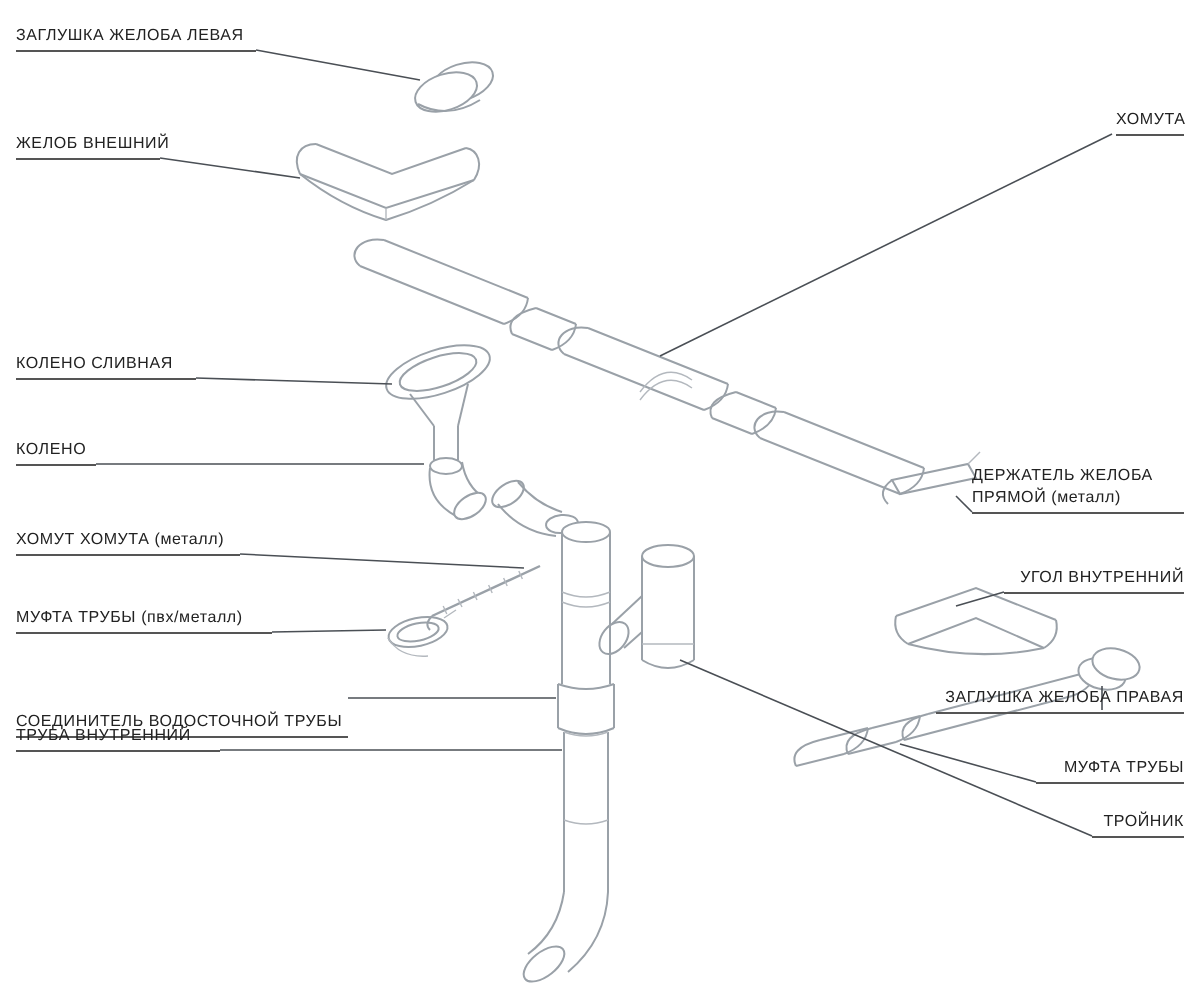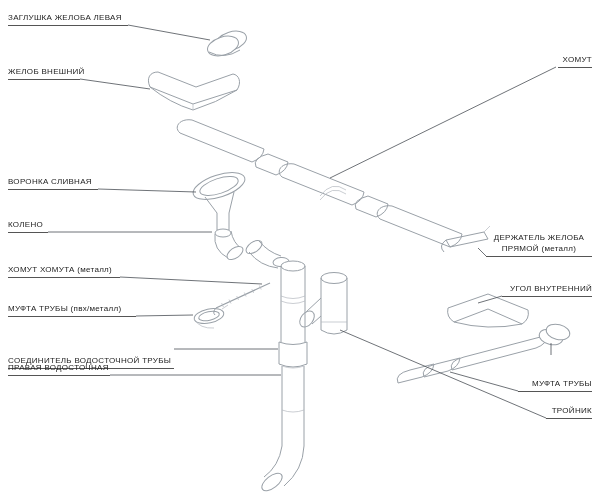--- a/index.html
+++ b/index.html
@@ -11,21 +11,21 @@
   #artwork{position:absolute;left:0;top:0;width:600px;height:504px;}
   .part path,.part ellipse,.part line{fill:none;stroke:#9aa1a8;stroke-width:1;}
   .part ellipse{fill:#ffffff;}
   .part .thin{stroke-width:.7;stroke:#b3b8be;}
   .leaders path{fill:none;stroke:#4a4f55;stroke-width:.8;}
   .label{
     position:absolute;font-size:8px;line-height:11px;font-weight:400;
     color:#222;letter-spacing:.3px;border-bottom:1px solid #555;
     padding-bottom:2px;white-space:nowrap;overflow:visible;
   }
-  .label.wrap{white-space:normal;text-align:center;}
+  .label.wrap{white-space:normal;text-align:left;}
   .label.right{text-align:right;}
 </style>
 </head>
 <body>
 
 <div id="stage">
 
   <svg id="artwork" viewBox="0 0 600 504">
 
     <g class="part">
@@ -195,36 +195,37 @@
       <path d="M551,355 L551,343"></path>
       <path d="M518,391 L450,372"></path>
       <path d="M546,418 L340,330"></path>
     </g>
   </svg>
 
   <div class="label" style="left:8px;top:12px;width:120px">ЗАГЛУШКА ЖЕЛОБА ЛЕВАЯ</div>
 
   <div class="label" style="left:8px;top:66px;width:72px">ЖЕЛОБ ВНЕШНИЙ</div>
 
-  <div class="label" style="left:8px;top:176px;width:90px">ВОРОНКА СЛИВНАЯ</div>
+  <div class="label" style="left:8px;top:176px;width:90px">КОЛЕНО СЛИВНАЯ</div>
 
   <div class="label" style="left:8px;top:219px;width:40px">КОЛЕНО</div>
 
   <div class="label" style="left:8px;top:264px;width:112px">ХОМУТ ХОМУТА (металл)</div>
 
   <div class="label" style="left:8px;top:303px;width:128px">МУФТА ТРУБЫ (пвх/металл)</div>
 
   <div class="label" style="left:8px;top:355px;width:166px">СОЕДИНИТЕЛЬ ВОДОСТОЧНОЙ ТРУБЫ</div>
 
-  <div class="label" style="left:8px;top:362px;width:102px">ПРАВАЯ ВОДОСТОЧНАЯ</div>
-
-  <div class="label right" style="right:8px;top:54px;width:34px">ХОМУТ</div>
+  <div class="label" style="left:8px;top:362px;width:102px">ТРУБА ВНУТРЕННИЙ</div>
+
+  <div class="label right" style="right:8px;top:54px;width:34px">ХОМУТА</div>
 
   <div class="label wrap" style="right:8px;top:232px;width:106px">ДЕРЖАТЕЛЬ ЖЕЛОБА ПРЯМОЙ (металл)</div>
 
   <div class="label right" style="right:8px;top:283px;width:90px">УГОЛ ВНУТРЕННИЙ</div>
 
+  <div class="label right" style="right:8px;top:343px;width:124px">ЗАГЛУШКА ЖЕЛОБА ПРАВАЯ</div>
 
   <div class="label right" style="right:8px;top:378px;width:74px">МУФТА ТРУБЫ</div>
 
   <div class="label right" style="right:8px;top:405px;width:46px">ТРОЙНИК</div>
 
 </div>
 
 </body></html>

